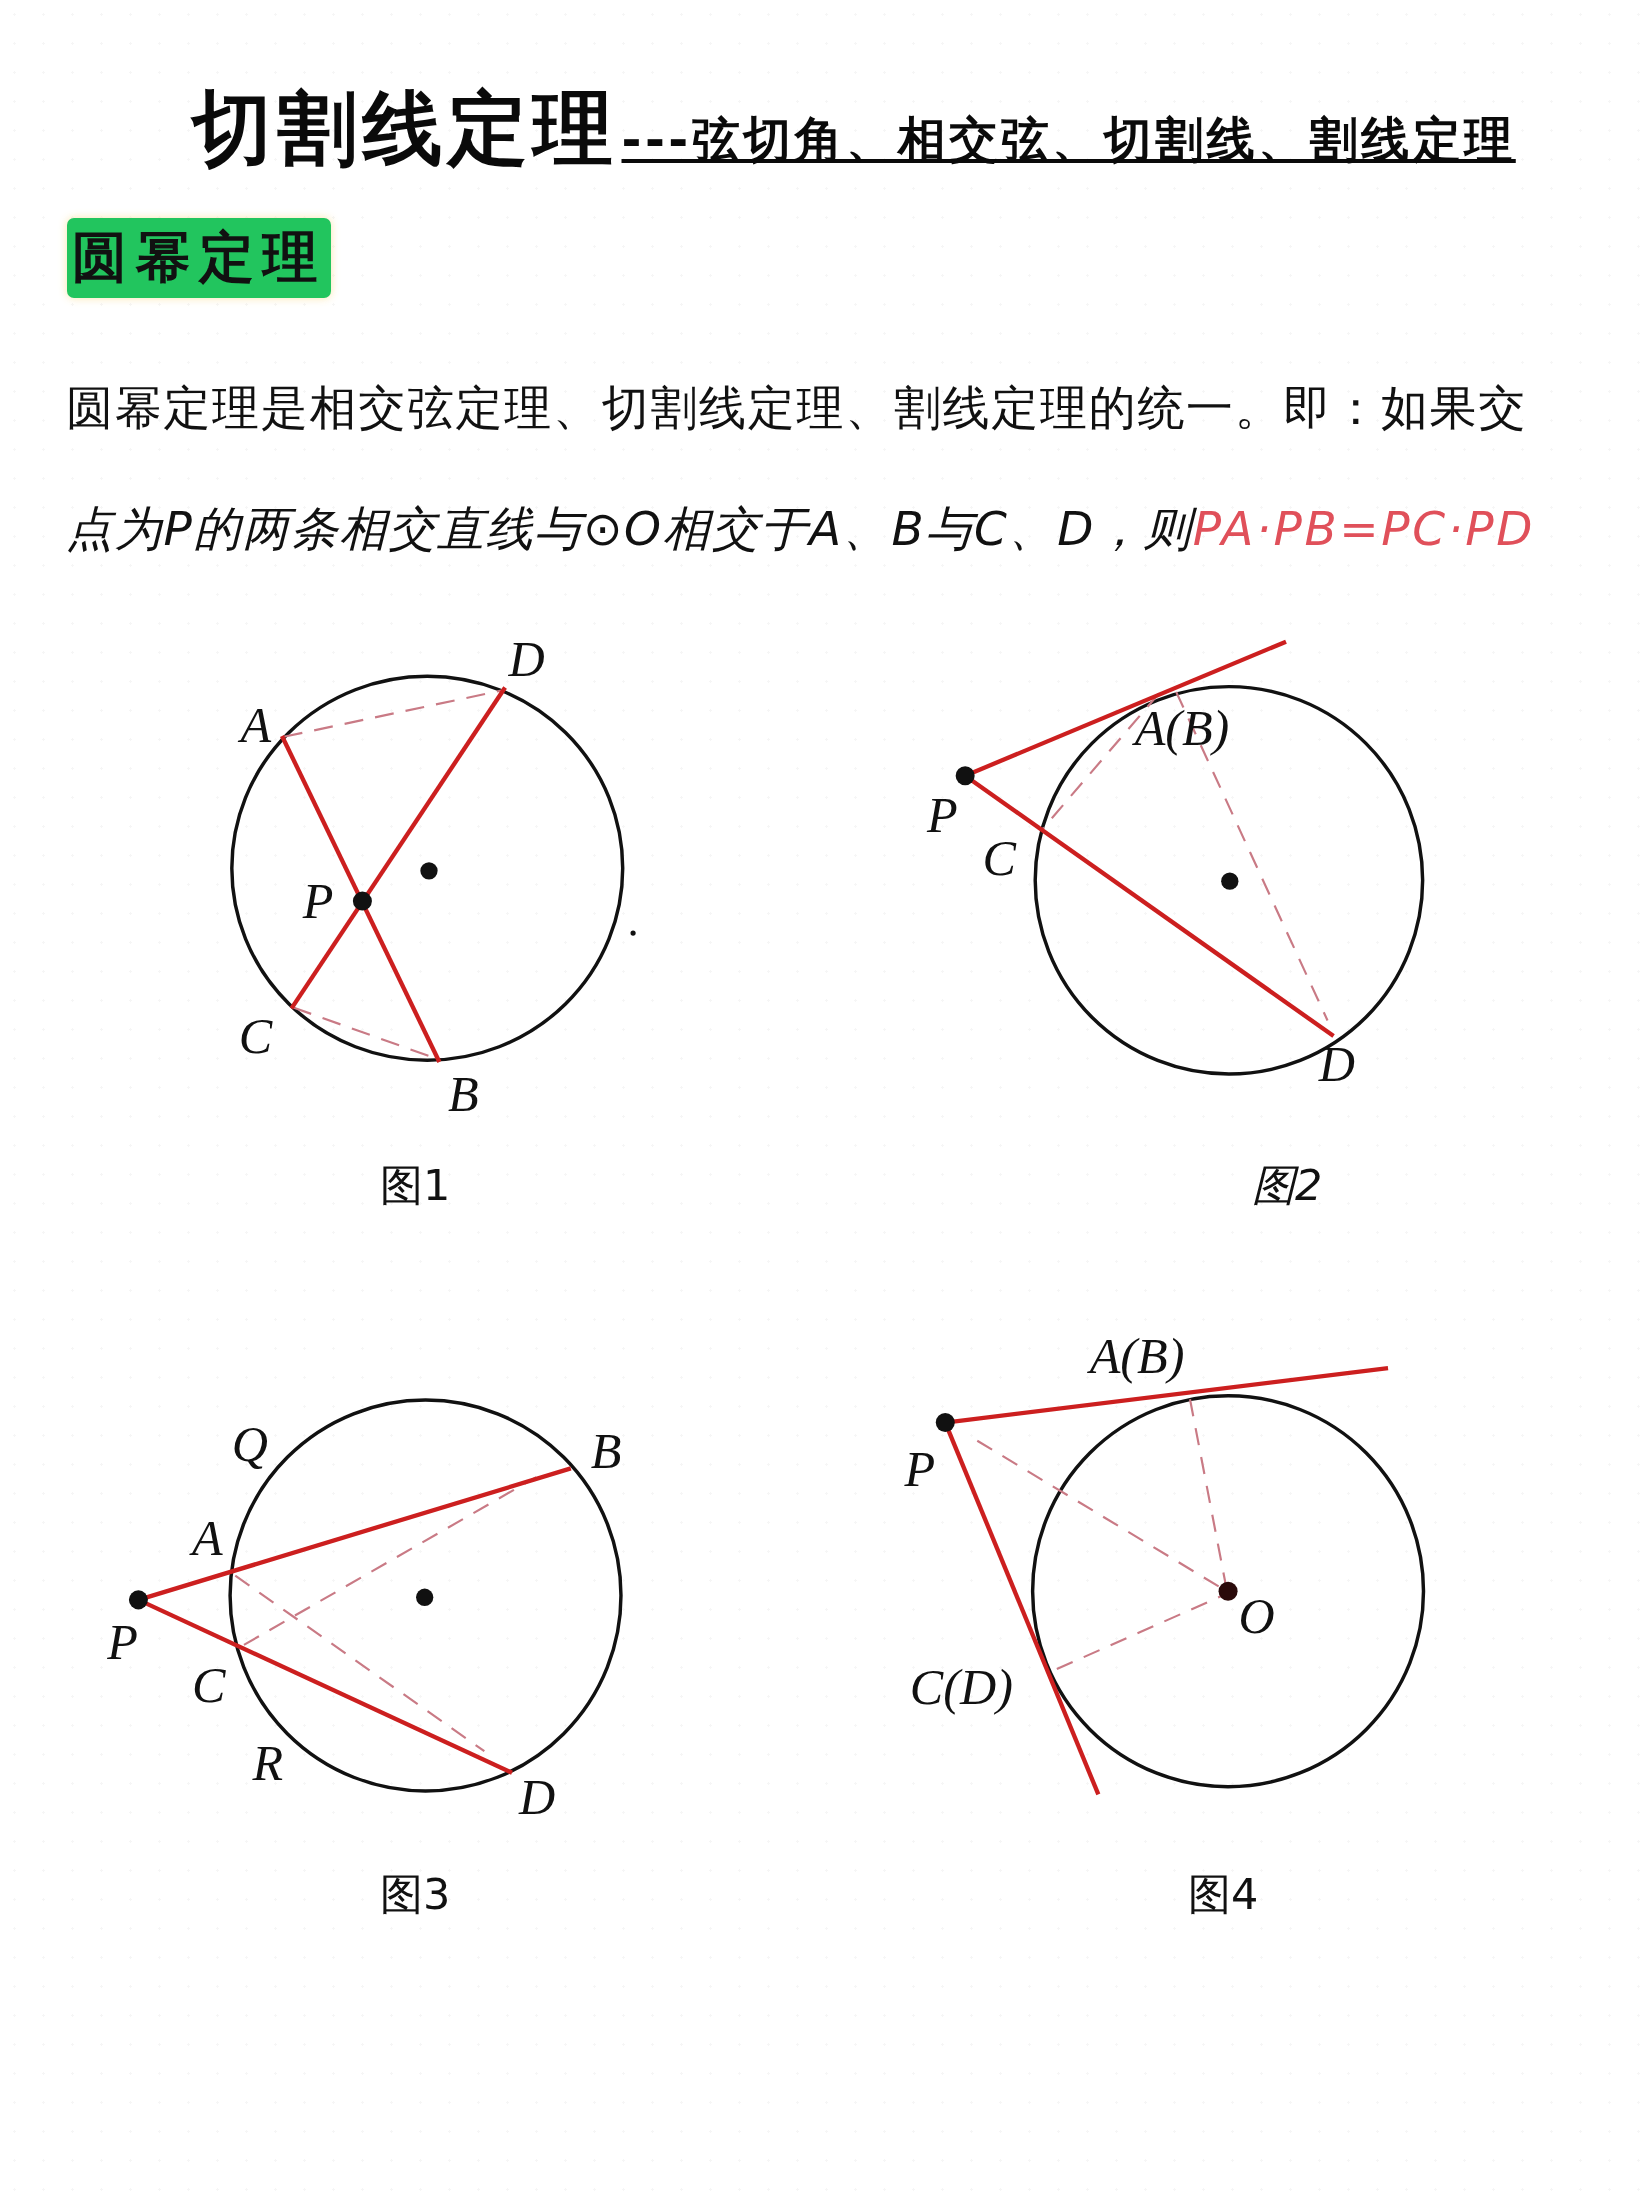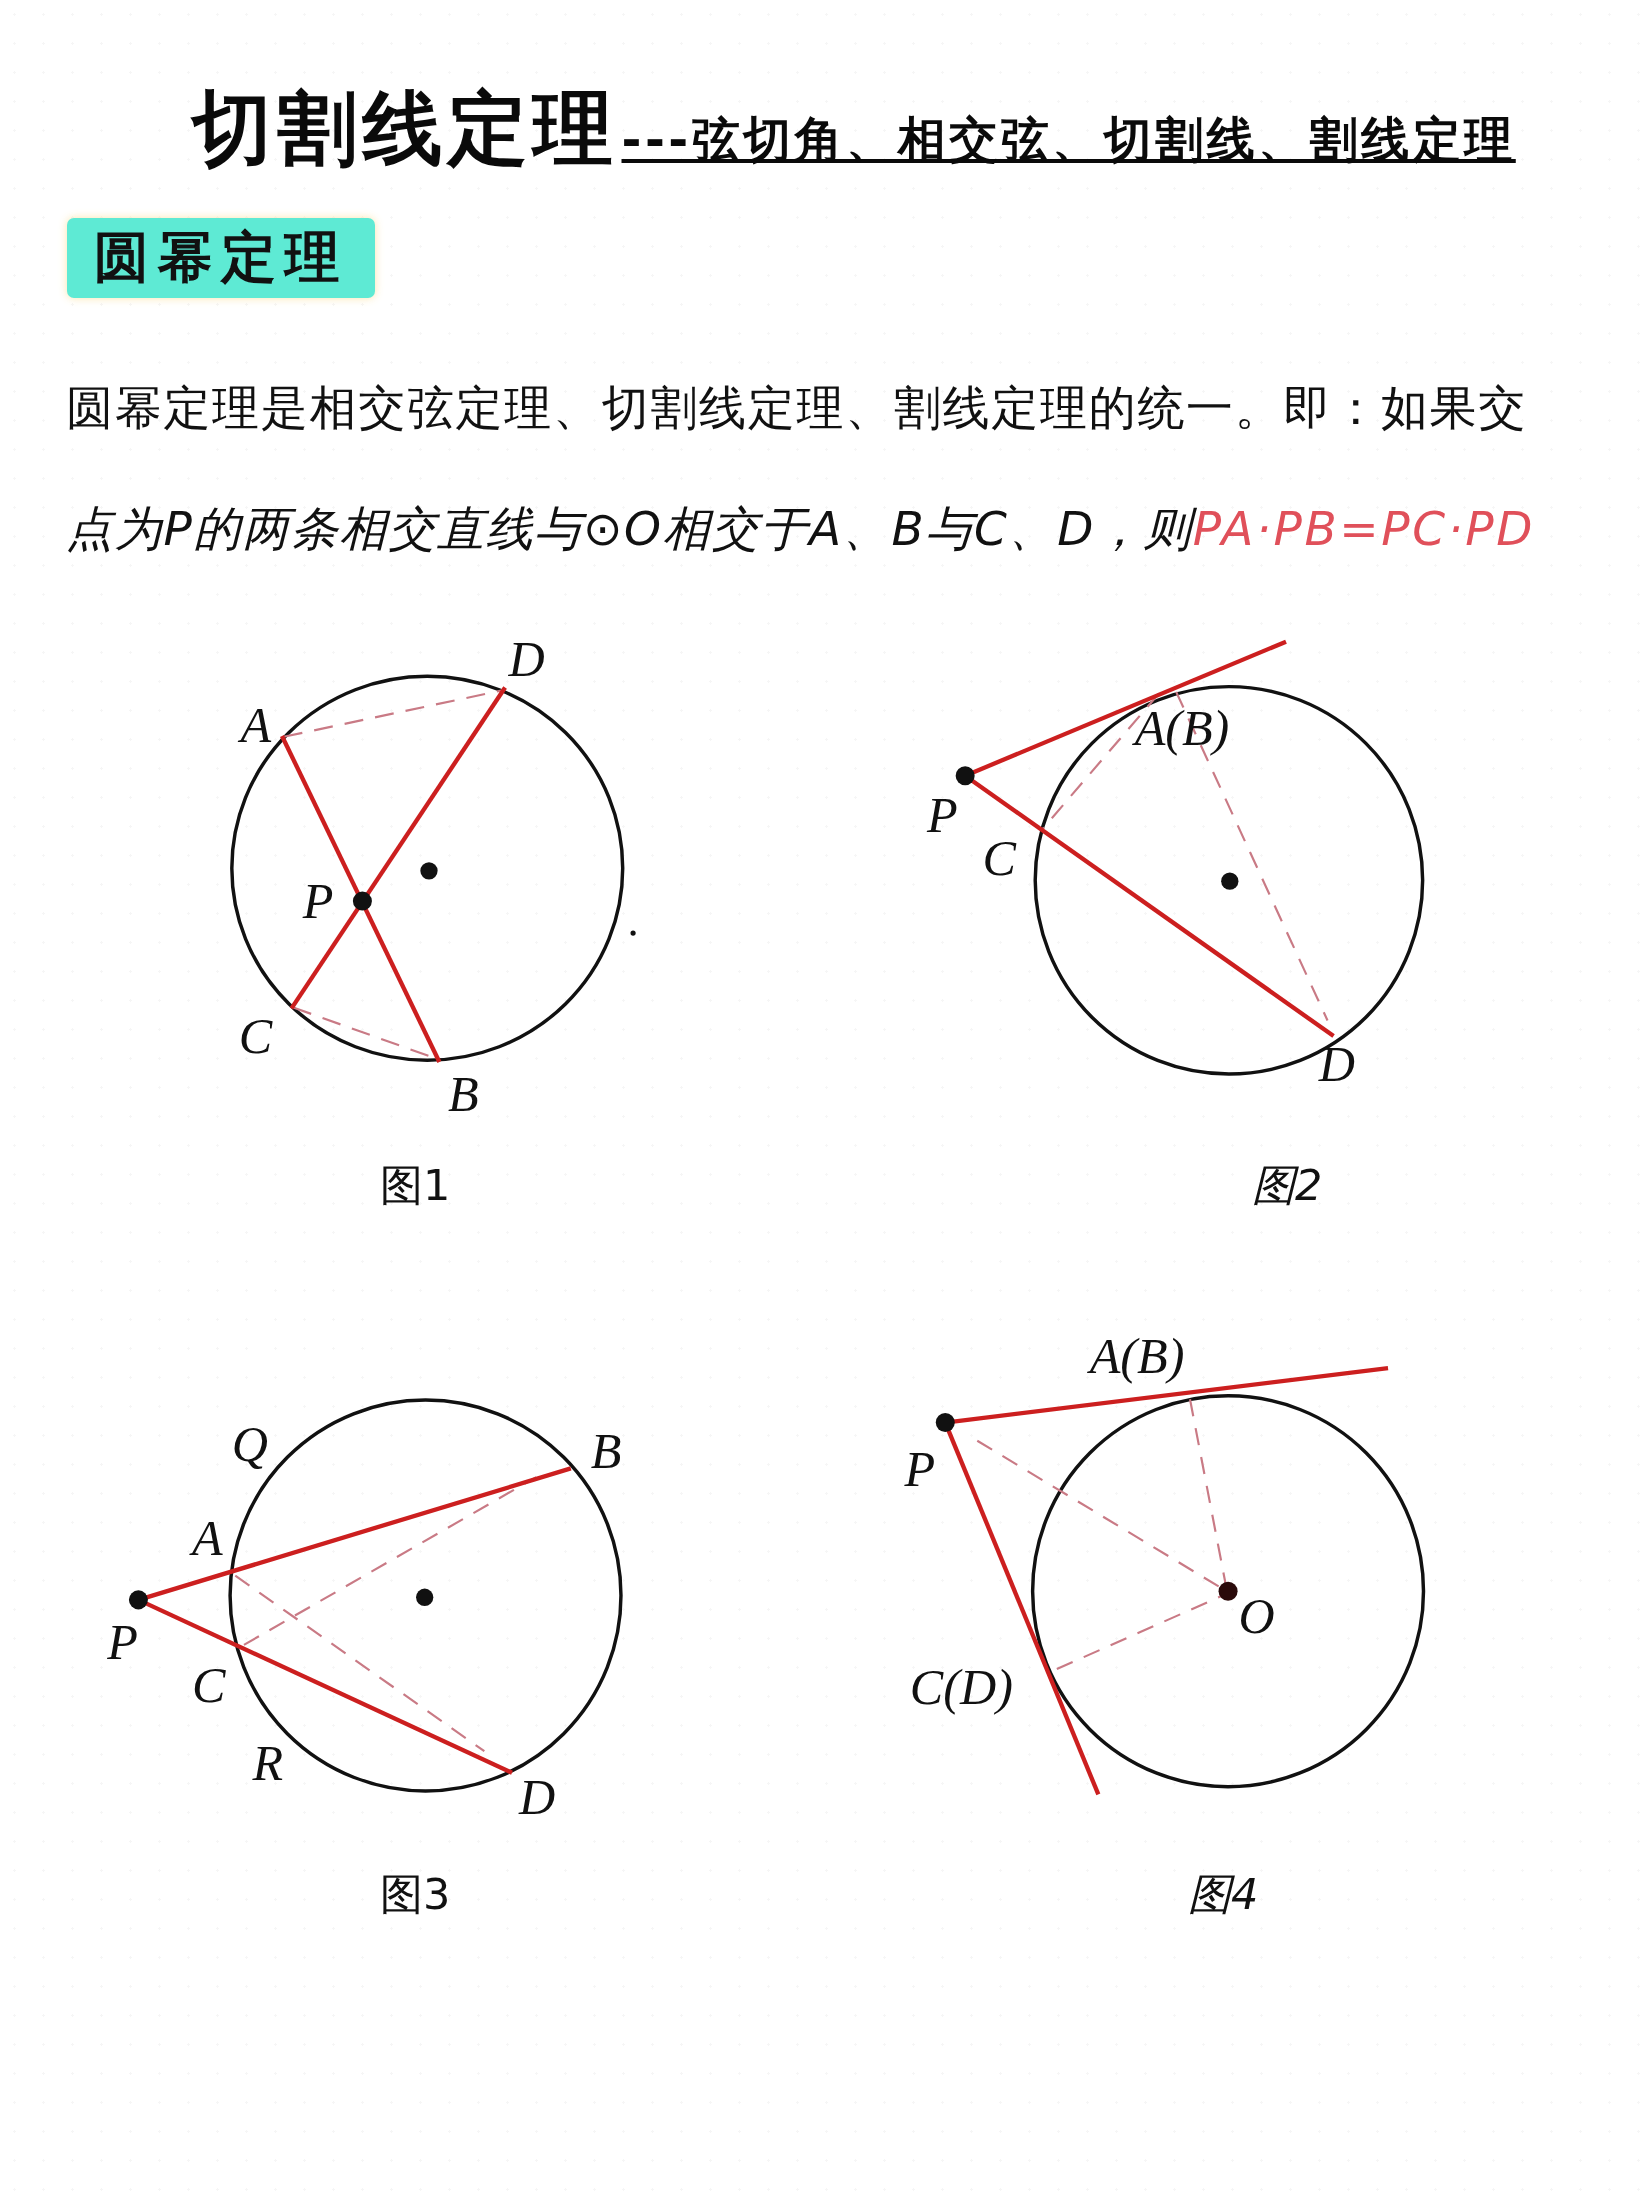--- a/index.html
+++ b/index.html
@@ -14,22 +14,22 @@
     position: absolute; left: 192px; top: 76px; white-space: nowrap;
     display: flex; align-items: baseline;
   }
   .title-main {
     font-size: 80px; font-weight: bold; letter-spacing: 5.2px; color: #0a0a0a;
   }
   .title-sub {
     font-size: 48px; font-weight: bold; letter-spacing: 3.5px; color: #0a0a0a; margin-left: 3.5px; text-decoration: underline;
   }
   .section-badge {
-    position: absolute; left: 67px; top: 218px; width: 308px; height: 80px;
-    background: #5eead4; border-radius: 7px;
+    position: absolute; left: 67px; top: 218px; width: 264px; height: 80px;
+    background: #22c55e; border-radius: 7px;
     box-shadow: 0 0 8.6px rgba(251, 227, 164, 0.9);
     display: flex; align-items: center; justify-content: center;
   }
   .section-badge span {
     font-size: 55px; font-weight: bold; letter-spacing: 8.6px; color: #111;
     font-family: "DejaVu Serif", serif;
   }
   .para {
     position: absolute; left: 66px; white-space: nowrap;
     font-size: 47px; letter-spacing: 1.7px; color: #111;
@@ -121,14 +121,14 @@
     <text class="lbl" x="1260" y="1588">A(B)</text>
     <text class="lbl" x="1046" y="1718">P</text>
     <text class="lbl" x="1432" y="1888">O</text>
     <text class="lbl" x="1052" y="1970">C(D)</text>
   </g>
 </svg>
 
 <div class="caption" style="left:380px; top:1157px;">图1</div>
 <div class="caption" style="left:1252px; top:1157px;font-style:italic;">图2</div>
 <div class="caption" style="left:380px; top:1866px;">图3</div>
-<div class="caption" style="left:1188px; top:1866px;font-style:italic;">图4</div>
+<div class="caption" style="left:1188px; top:1866px;">图4</div>
 
 
 </body></html>

